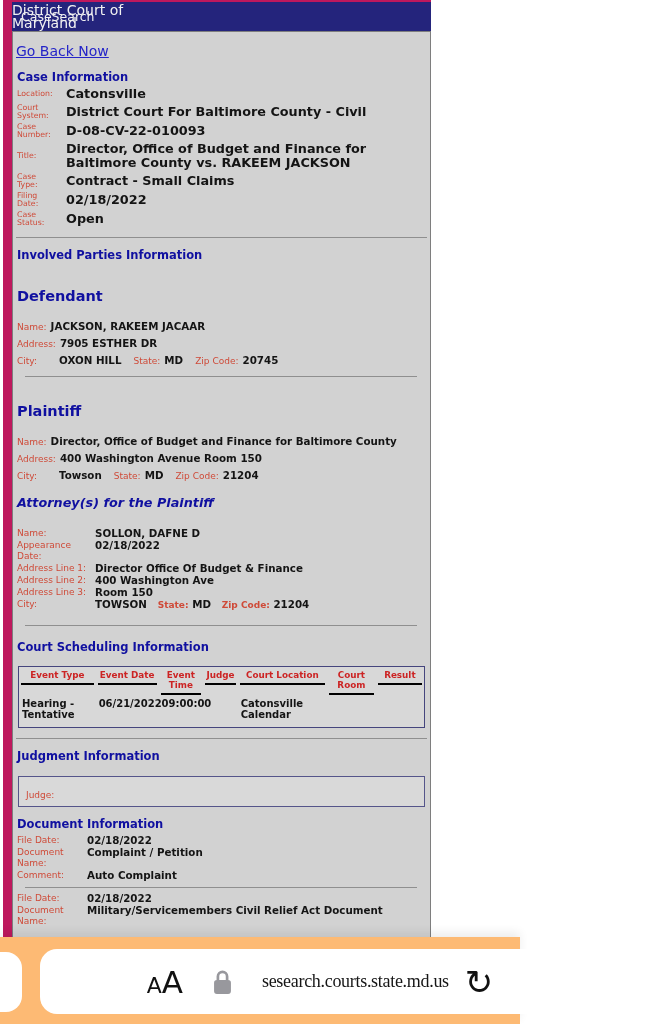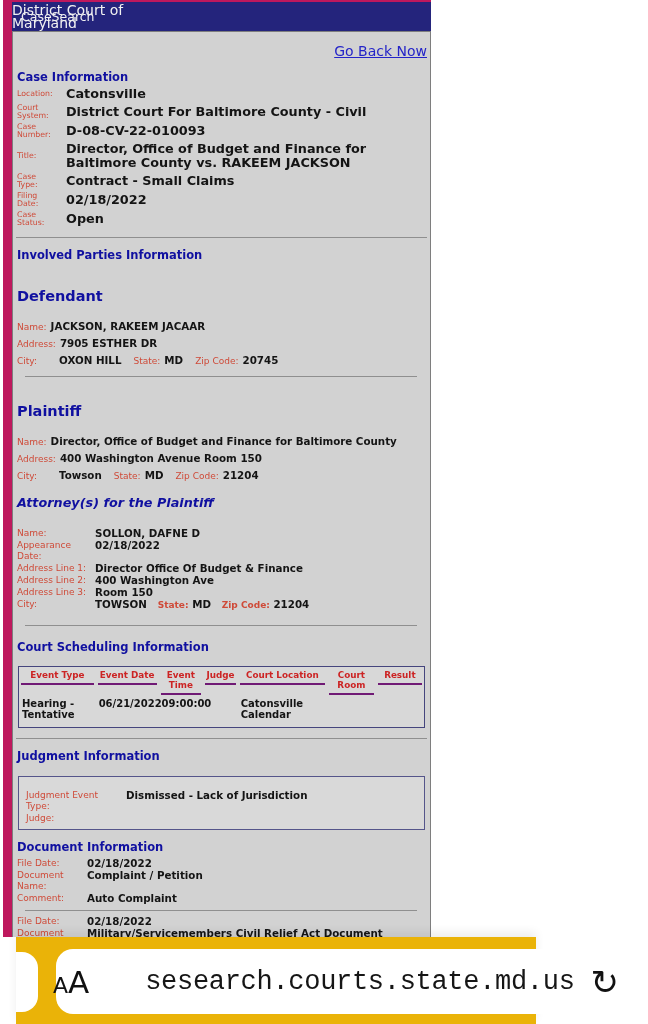--- a/index.html
+++ b/index.html
@@ -9,21 +9,21 @@
   
   .page { position:absolute; left:3px; top:0; width:428px; height:937px; background:#be185d; overflow:hidden; }
   .page-inner { margin-left:9px; }
 
   .navy-bar { position:relative; margin-top:2px; height:29px; background:#24247c; color:#f2f2f2; display:flex; align-items:center; }
   .brand { font-size:12.5px; padding-left:9px; position:relative; z-index:2; }
   .bar-center { position:absolute; left:0; right:16px; font-size:14px; line-height:13px; }
 
   .card { border:1px solid #7e7e7e; background:#d2d2d2; padding:0 3px 20px 3px; }
 
-  .goback-wrap { text-align:right; margin:9px 0 6px; }
+  .goback-wrap { text-align:left; margin:9px 0 6px; }
   .goback { color:#2424c8; font-size:14px; text-decoration:underline; cursor:pointer; }
 
   .sec-title { font-size:11.5px; font-weight:bold; color:#1010a0; margin:10px 0 3px 1px; }
   .sec-title.gap-top { margin-top:14px; }
 
   
   .ci-row { display:grid; grid-template-columns:42px 1fr; column-gap:7px; align-items:center; margin:2px 0 1px 1px; }
   .ci-label { color:#cf4a38; font-size:7.8px; line-height:8.5px; }
   .ci-value { font-size:12.8px; line-height:14.5px; font-weight:bold; color:#141414; }
 
@@ -39,41 +39,41 @@
   .sp-l { margin-left:12px; }
 
   .atty-title { font-size:12.8px; font-weight:bold; font-style:italic; color:#1010a0; margin:10px 0 18px 1px; }
   .a-row { display:grid; grid-template-columns:74px 1fr; column-gap:4px; margin:1px 0 1px 1px; }
   .a-label { color:#cf4a38; font-size:9px; line-height:11px; }
   .a-value { color:#141414; font-size:10.3px; line-height:11px; font-weight:bold; }
 
   
   table.sched { width:calc(100% - 4px); margin:12px 2px 10px; border:1.5px solid #45457d; border-collapse:collapse; background:#d8d8d8; table-layout:fixed; }
   table.sched th { padding:3px 2px 0; vertical-align:top; }
-  table.sched th .h { display:block; color:#cc2424; font-size:8.8px; font-weight:bold; text-align:center; border-bottom:2px solid #701a75; padding-bottom:3px; line-height:10px; }
+  table.sched th .h { display:block; color:#cc2424; font-size:8.8px; font-weight:bold; text-align:center; border-bottom:2px solid #000000; padding-bottom:3px; line-height:10px; }
   table.sched td { font-size:10px; font-weight:bold; color:#141414; padding:3px 3px 7px; vertical-align:top; line-height:11px; }
   .c-et { width:19%; } .c-ed { width:15.5%; } .c-etm { width:11%; } .c-j { width:8.5%; }
   .c-cl { width:22%; } .c-cr { width:12%; } .c-r { width:12%; }
   td.ctr { text-align:left; white-space:nowrap; }
 
   .judg-box { border:1px solid #55558a; background:#d9d9d9; margin:13px 2px 10px; padding:12px 6px 4px; }
   .judg-box .a-row { grid-template-columns:96px 1fr; }
 
   
   .doc-entry { margin-top:4px; }
   .d-row { display:grid; grid-template-columns:70px 1fr; column-gap:0; margin:1px 0 1px 1px; }
 
   
-  .bottom-bar { position:absolute; left:16px; top:937px; width:520px; height:87px; background:#eab308; box-shadow:0 -5px 9px rgba(0,0,0,0.07); }
+  .bottom-bar { position:absolute; left:0; top:937px; width:520px; height:87px; background:#fdba74; box-shadow:0 -5px 9px rgba(0,0,0,0.07); }
   .side-card { position:absolute; left:0; top:15px; width:22px; height:60px; background:#ffffff; border-radius:0 16px 16px 0; }
   .url-pill { position:absolute; left:40px; top:12px; width:560px; height:65px; background:#ffffff; border-radius:17px; display:flex; align-items:center; justify-content:center; }
   .aa-btn { color:#111; margin-right:28px; cursor:pointer; white-space:nowrap; }
   .aa-sm { font-size:22px; } .aa-lg { font-size:31px; }
   .lock { margin-right:12px; }
-  .url-text { font-family:Liberation Mono, monospace; font-size:27px; color:#161616; letter-spacing:-0.3px;margin-left:16px; }
+  .url-text { font-family:Liberation Serif, serif; font-size:18px; color:#161616; letter-spacing:-0.3px;margin-left:16px; }
   .reload { font-size:34px; color:#111; margin-left:16px; line-height:30px; cursor:pointer; }
 </style>
 </head>
 <body>
 
 <div class="screen">
 
   <div class="page">
     <div class="page-inner">
 
@@ -225,24 +225,20 @@
           </tr>
         </tbody>
           </table>
 
         <hr class="full">
 
         <div class="sec-title">Judgment Information</div>
 
         <div class="judg-box">
           <div class="a-row">
-            <span class="a-label">Judgment Event Type:</span>
-            <span class="a-value">Dismissed - Lack of Jurisdiction</span>
-          </div>
-          <div class="a-row">
             <span class="a-label">Judge:</span>
             <span class="a-value"></span>
           </div>
         </div>
 
         <div class="sec-title">Document Information</div>
 
         <div class="doc-entry">
           <div class="d-row">
               <span class="a-label">File Date:</span>

